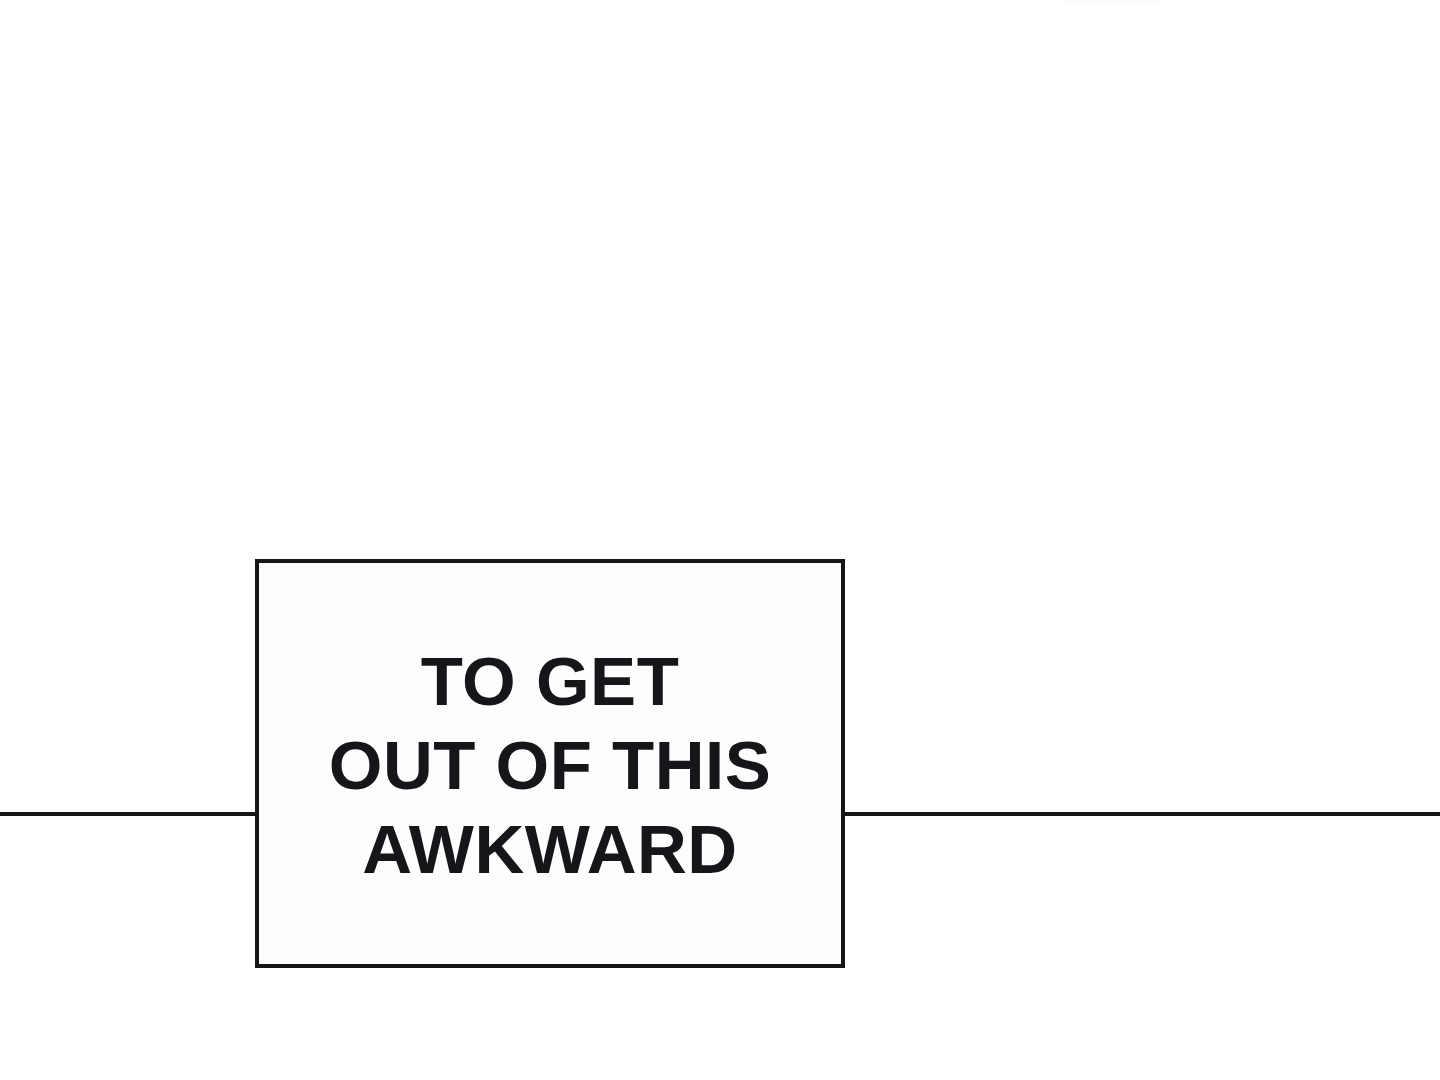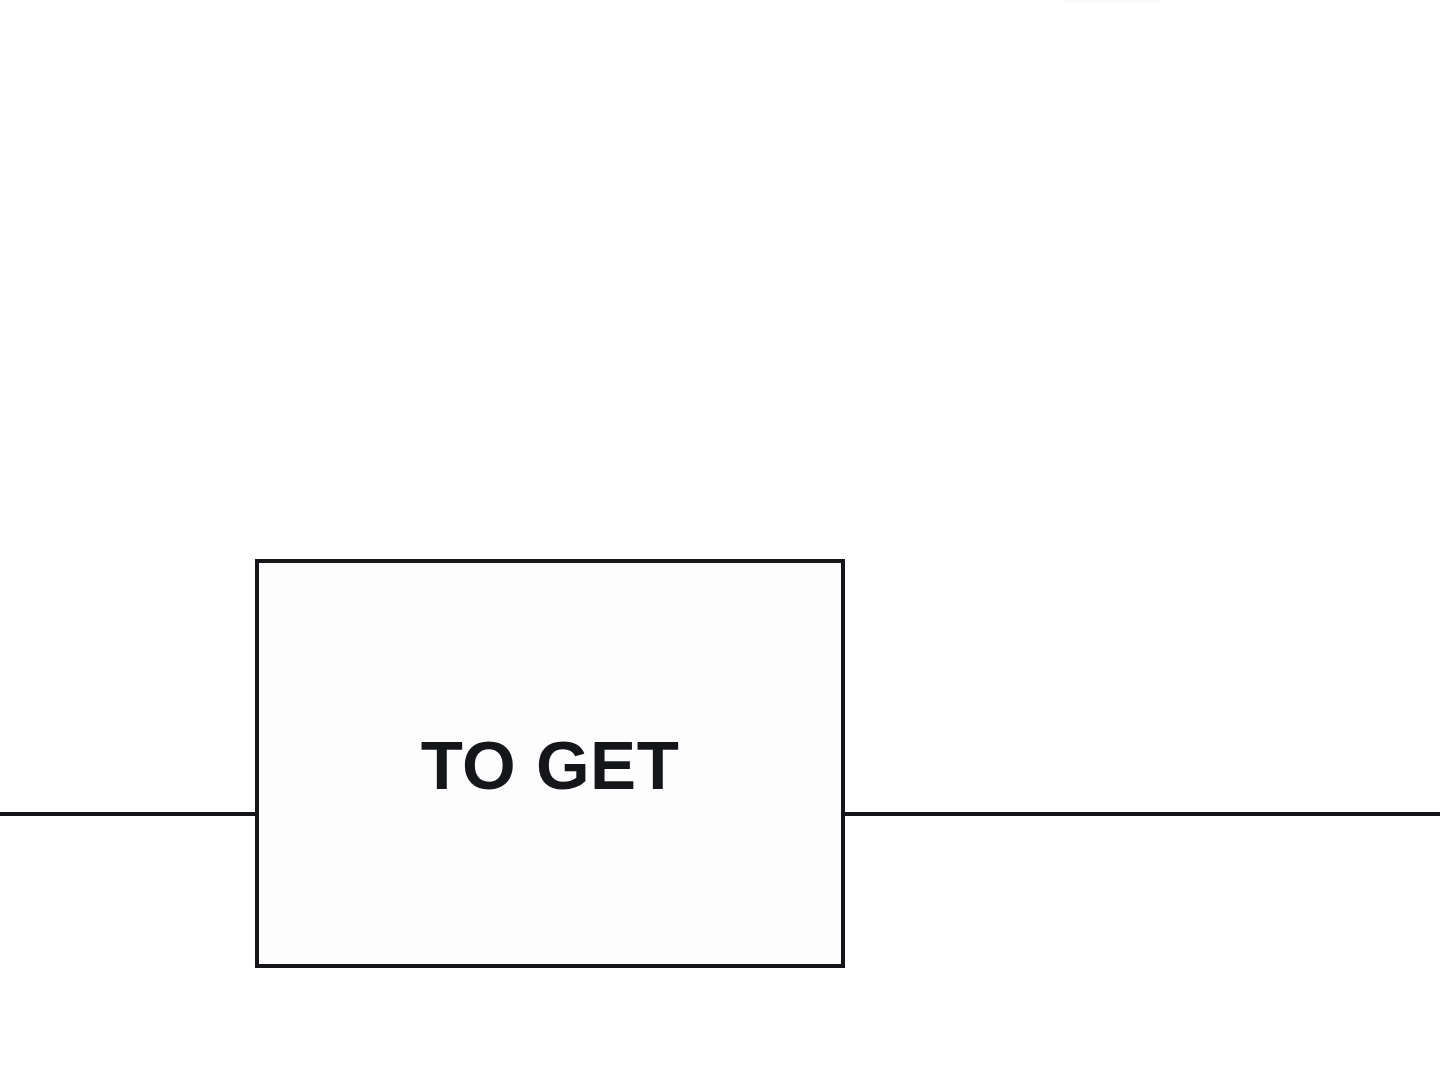--- a/index.html
+++ b/index.html
@@ -93,16 +93,18 @@
 
   <div id="scan-artifact"></div>
 
   <div id="divider-left" class="divider"></div>
 
   <div id="divider-right" class="divider"></div>
 
   <div id="caption-box">
     <div id="caption-text">
       <span class="caption-line">TO GET</span>
+      <span class="caption-line">OUT OF THIS</span>
+      <span class="caption-line">AWKWARD</span>
     </div>
   </div>
 
 </div>
 
 </body></html>

